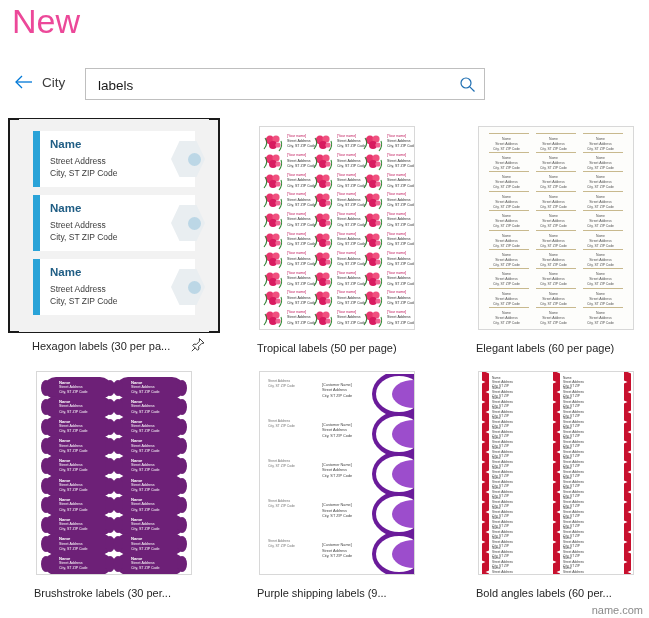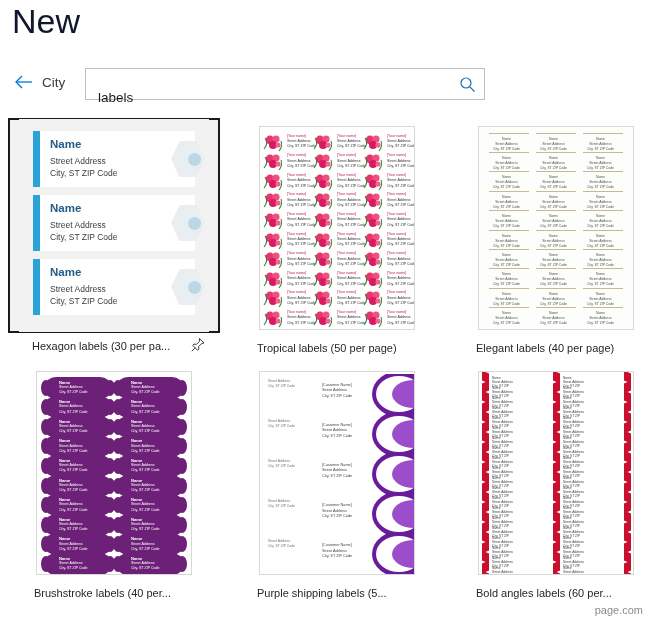--- a/index.html
+++ b/index.html
@@ -9,21 +9,21 @@
     font-family:"Liberation Sans", sans-serif;
     color:#262626;
     overflow:hidden;
     position:relative;
   }
   .page-title{
     position:absolute;
     left:12px; top:2px;
     font-size:34px;
     font-weight:400;
-    color:#0f172a;
+    color:#ec4899;
     letter-spacing:0px;
   }
   .toolbar{
     position:absolute;
     left:0; top:62px;
     width:649px;height:44px;
   }
   .back-btn{
     position:absolute;
     left:10px; top:9px;
@@ -44,21 +44,21 @@
   .search-box{
     position:absolute;
     left:85px; top:6px;
     width:400px;height:32px;
     border:1px solid #bfbfbf;
     background:#fff;
     box-sizing:border-box;
   }
   .search-input{
     position:absolute;
-    left:10px; top:12px;
+    left:10px; top:0;
     width:340px;height:30px;
     border:none;outline:none;
     background:transparent;
     font-family:"Liberation Sans", sans-serif;
     font-size:13.5px;
     color:#1a1a1a;
   }
   .search-icon-btn{
     position:absolute;
     right:0; top:0;
@@ -960,21 +960,21 @@
               <div class="eleg-txt">
                 <div>Name</div>
                 <div>Street Address</div>
                 <div>City, ST ZIP Code</div>
               </div>
             </div>
           </div>
       </div>
     </div>
     <div class="caption-row">
-      <div class="caption">Elegant labels (40 per page)</div>
+      <div class="caption">Elegant labels (60 per page)</div>
     </div>
   </div>
 
   <div class="card" style="left:8px; top:247px;">
     <div class="thumb-wrap">
       <div class="thumb">
         <div class="brush-page" id="brush-host">
             <div class="brush-cell" style="left:8px;top:5px;">
               <div class="brush-txt">
                 <div>Name</div>
@@ -1112,21 +1112,21 @@
               <div class="brush-txt">
                 <div>Name</div>
                 <div>Street Address</div>
                 <div>City, ST ZIP Code</div>
               </div>
             </div>
           </div>
       </div>
     </div>
     <div class="caption-row">
-      <div class="caption">Brushstroke labels (40 per...</div>
+      <div class="caption">Brushstroke labels (30 per...</div>
     </div>
   </div>
 
   <div class="card" style="left:231px; top:247px;">
     <div class="thumb-wrap">
       <div class="thumb">
         <div class="ship-page" id="ship-host">
             <div class="ship-row" style="top:2px;">
               <div class="ship-swoosh">
                 <div class="s1"></div>
@@ -1204,21 +1204,21 @@
               <div class="ship-txt">
                 <div>[Customer Name]</div>
                 <div>Street Address</div>
                 <div>City, ST ZIP Code</div>
               </div>
             </div>
           </div>
       </div>
     </div>
     <div class="caption-row">
-      <div class="caption">Purple shipping labels (5...</div>
+      <div class="caption">Purple shipping labels (9...</div>
     </div>
   </div>
 
   <div class="card" style="left:450px; top:247px;">
     <div class="thumb-wrap">
       <div class="thumb">
         <div class="bold-page" id="bold-host">
             <div class="bold-zig" style="left:3px;top:0px;transform:skewY(22deg);"></div>
             <div class="bold-zig" style="left:3px;top:10px;transform:skewY(-22deg);"></div>
             <div class="bold-zig" style="left:3px;top:20px;transform:skewY(22deg);"></div>
@@ -1485,13 +1485,13 @@
           </div>
       </div>
     </div>
     <div class="caption-row">
       <div class="caption">Bold angles labels (60 per...</div>
     </div>
   </div>
 
 </div>
 
-<div class="watermark">page.com</div>
+<div class="watermark">name.com</div>
 
 </body></html>

